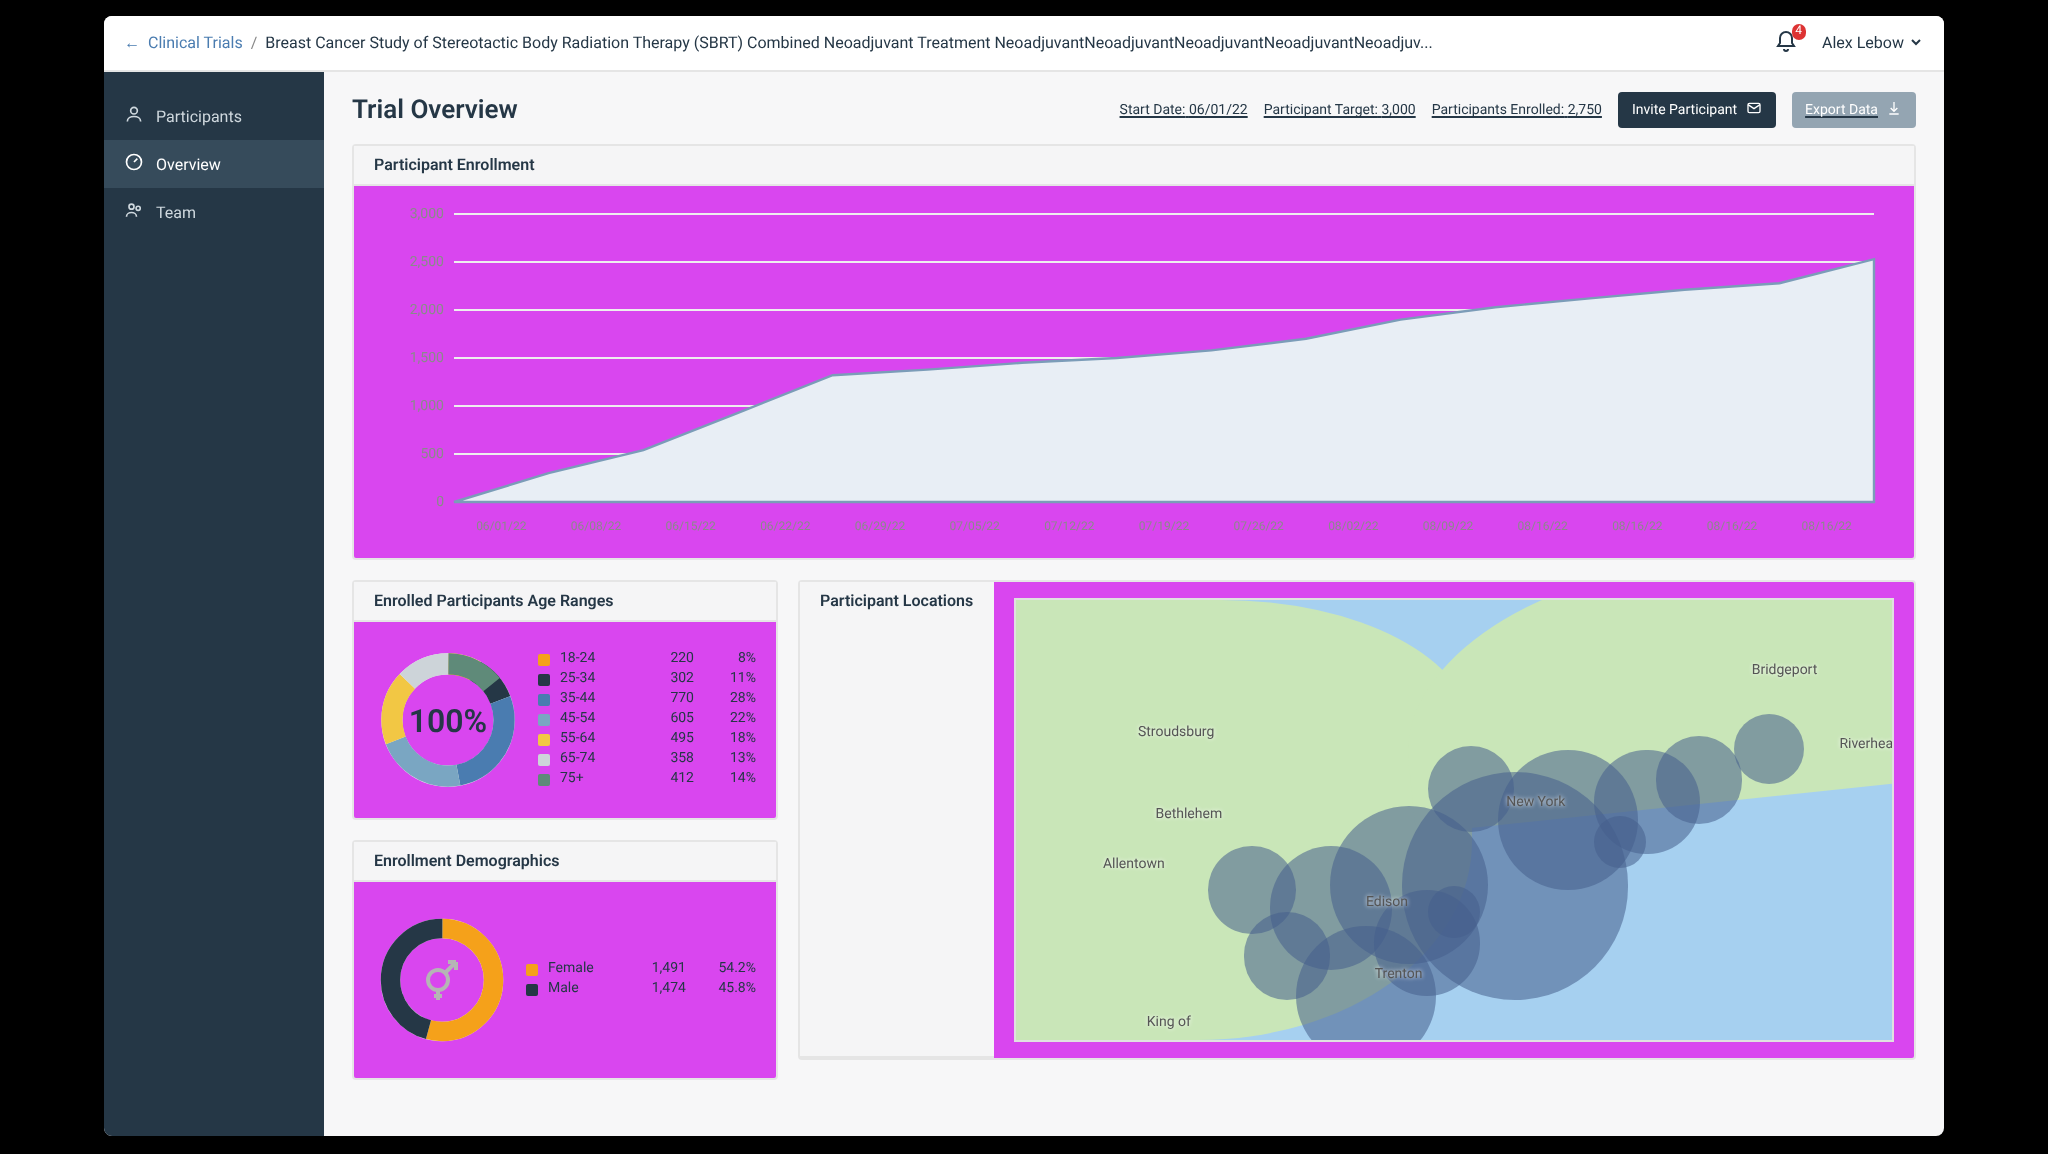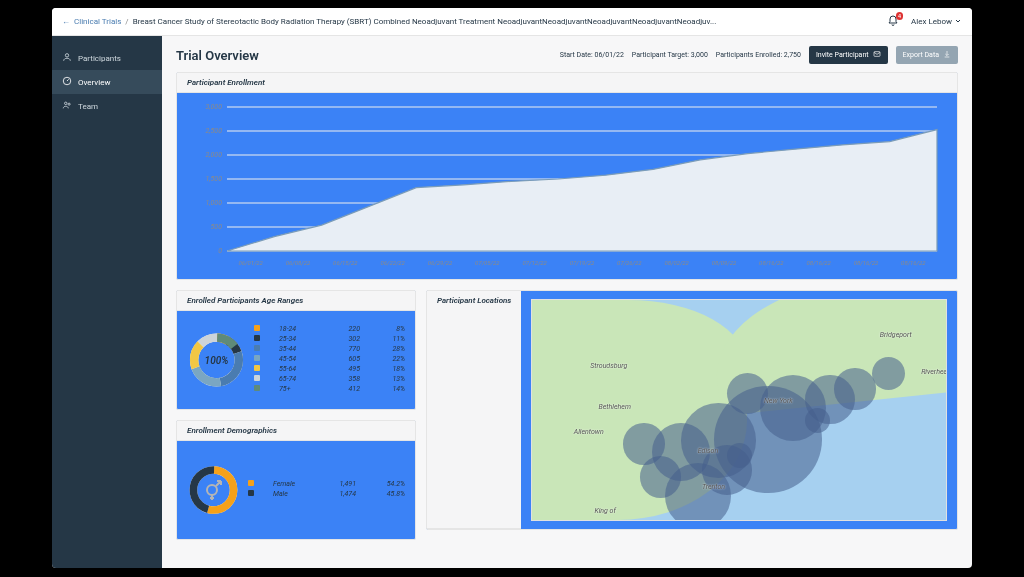--- a/index.html
+++ b/index.html
@@ -23,53 +23,53 @@
 
 .sidebar { width: 110px; background: #253746; color: #cfd8de; padding-top: 10px; font-size: 8px; }
 .sb-item { display: flex; align-items: center; gap: 6px; padding: 6px 10px; cursor: pointer; }
 .sb-item.active { background: #364b5b; color: #fff; }
 .sb-item svg { width: 10px; height: 10px; flex: 0 0 10px; }
 
 
 .main { flex: 1; overflow: auto; padding: 10px 14px; }
 .titlebar { display: flex; align-items: center; margin-bottom: 8px; }
 .page-title { font-weight: 600; font-size: 13px; color: #253746; }
-.title-meta { margin-left: auto; display: flex; align-items: center; gap: 8px; font-size: 7px; color: #253746; }
+.title-meta { margin-left: auto; display: flex; align-items: center; gap: 8px; font-size: 7px; color: #253746; text-decoration: underline; }
 .title-meta .kv { white-space: nowrap; }
 .btn { display: inline-flex; align-items: center; gap: 4px; padding: 4px 7px; border-radius: 2px; font-size: 7px; cursor: pointer; }
 .btn-primary { background: #253746; color: #fff; }
 .btn-secondary { background: #94a5b2; color: #fff; }
 .btn svg { width: 8px; height: 8px; }
 
-.card { background: #3b82f6; border: 1px solid #e5e5e5; border-radius: 2px; margin-bottom: 10px; font-style: italic; }
+.card { background: #d946ef; border: 1px solid #e5e5e5; border-radius: 2px; margin-bottom: 10px; }
 .card-head { background: #f5f5f6; border-bottom: 1px solid #e5e5e5; padding: 5px 10px; font-size: 8px; font-weight: 600; color: #253746; }
 .card-body { padding: 8px 10px; }
 
 
 .enroll-chart { height: 170px; position: relative; }
 .enroll-chart svg { width: 100%; height: 100%; }
 .ytick { font-size: 7px; fill: #8a8a8a; }
 .xtick { font-size: 6px; fill: #8a8a8a; }
 .grid { stroke: #eee; stroke-width: 1; }
 .area-path { fill: #e8eef5; stroke: #7b9cb8; stroke-width: 1.2; }
 
 .two-col { display: flex; gap: 10px; align-items: stretch; }
-.left-col { width: 240px; display: flex; flex-direction: column; }
+.left-col { width: 213px; display: flex; flex-direction: column; }
 .right-col { flex: 1; display: flex; flex-direction: column; }
 .right-col .card { flex: 1; display: flex; flex-direction: row; }
 .right-col .card-body { flex: 1; display: flex; }
 
 
 .donut-row { display: flex; align-items: center; gap: 8px; }
 .donut { width: 82px; height: 82px; position: relative; }
 .donut svg { width: 100%; height: 100%; }
-.donut-center { position: absolute; top: 0; left: 0; right: 0; bottom: 0; display: flex; align-items: center; justify-content: center; font-size: 10px; font-weight: 600; color: #253746; }
+.donut-center { position: absolute; top: 0; left: 0; right: 0; bottom: 0; display: flex; align-items: center; justify-content: center; font-size: 16px; font-weight: 600; color: #253746; }
 .donut-center-icon svg { width: 24px; height: 24px; stroke: #b5b5b5; fill: none; stroke-width: 2; }
 .legend { font-size: 7px; color: #253746; }
-.legend-row { display: flex; align-items: flex-start; gap: 19px; margin-bottom: 2px; }
+.legend-row { display: flex; align-items: flex-end; gap: 5px; margin-bottom: 2px; }
 .sw { width: 6px; height: 6px; border-radius: 1px; flex: 0 0 6px; }
 .leg-label { width: 34px; }
 .leg-val { width: 28px; text-align: right; }
 .leg-pct { width: 26px; text-align: right; }
 .leg-val2 { width: 30px; text-align: right; }
 .leg-pct2 { width: 30px; text-align: right; }
 
 
 .mapbox { position: relative; flex: 1; background: linear-gradient(180deg, #a6d0f0 0%, #a6d0f0 100%); border: 1px solid #e0e0e0; overflow: hidden; min-height: 210px; }
 .mapbox .land { position: absolute; background: #c9e6b8; }

